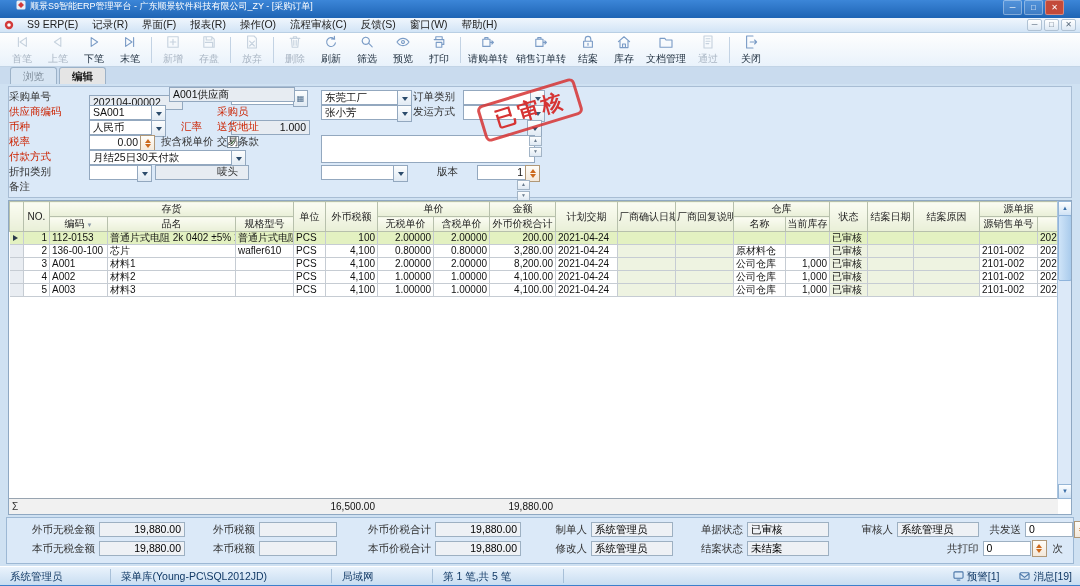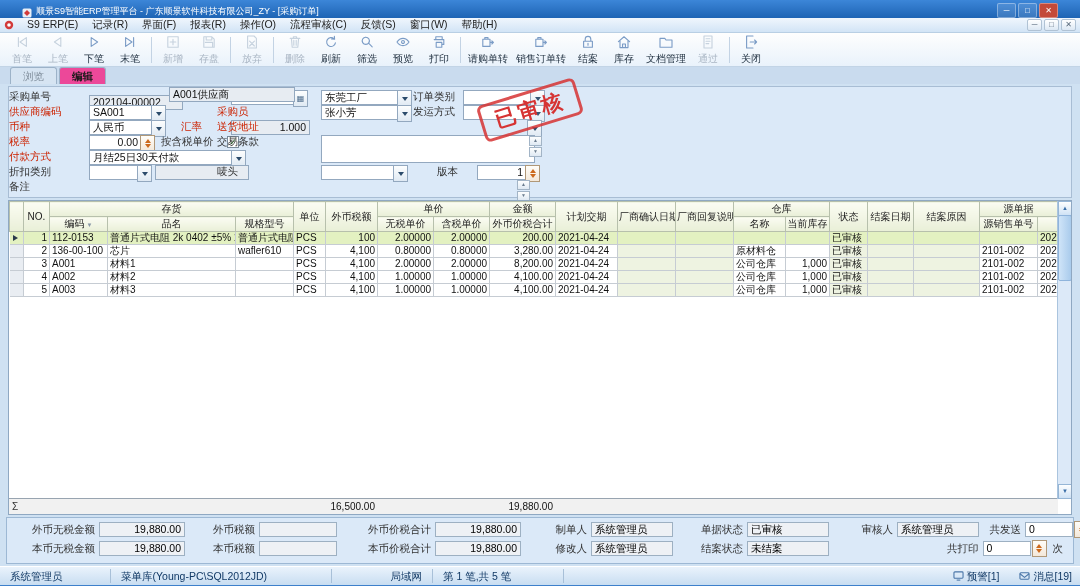--- a/index.html
+++ b/index.html
@@ -1,21 +1,21 @@
 <!DOCTYPE html>
 <html><head>
 <meta charset="utf-8">
 <style>
   html,body{margin:0;padding:0;background:#9db8d2;}
   .app{position:relative;width:1080px;height:586px;overflow:hidden;
        font-family:"Liberation Sans","DejaVu Sans",sans-serif;
        background:#cfe1f2;display:flex;flex-direction:column;outline:1px solid #1d5ca8;}
   
   .titlebar{height:18px;flex:0 0 18px;background:linear-gradient(#3c86d8,#1e64b4);
-            display:flex;align-items:flex-end;color:#fff;font-size:9px;padding:0 22px;}
+            display:flex;align-items:flex-start;color:#fff;font-size:9px;padding:0 16px;}
   .appicon{width:10px;height:10px;margin-right:4px;flex:0 0 10px;}
   .titletext{flex:1;white-space:nowrap;overflow:hidden;}
   .wctl{width:17px;text-align:center;font-size:8px;line-height:13px;height:13px;margin-left:2px;
         background:rgba(255,255,255,.12);border:1px solid rgba(255,255,255,.35);border-radius:2px;cursor:default;}
   .wctl.close{background:#c34a3a;}
   
   .menubar{height:14px;flex:0 0 14px;background:linear-gradient(#f0f6fd,#d2e4f6);
            border-bottom:1px solid #b9cfe4;display:flex;align-items:center;padding:0 4px;font-size:10.5px;color:#222;}
   .menulogo{width:10px;height:10px;margin-right:6px;}
   .mitem{padding:0 7px;white-space:nowrap;}
@@ -29,21 +29,21 @@
         min-width:28px;padding:0 4px;font-size:10px;color:#1c2c3c;height:31px;}
   .tbtn.off{color:#aab6c4;}
   .ticon{width:16px;height:16px;fill:none;stroke:#7b9cc6;stroke-width:1.4;stroke-linejoin:round;stroke-linecap:round;}
   .ticoff{stroke:#c6d2de;}
   .tbtn span{line-height:12px;white-space:nowrap;}
   .tsep{width:1px;height:26px;background:#c3d3e4;margin:0 3px;}
   
   .tabstrip{height:17px;flex:0 0 17px;background:#c9dbee;display:flex;align-items:flex-end;padding:0 0 0 10px;}
   .tab{padding:1px 12px 0;font-size:10.5px;border:1px solid #9cb2c8;border-bottom:none;
        border-radius:3px 3px 0 0;background:#d6e4f2;color:#7e8c9a;margin-right:2px;height:15px;line-height:15px;}
-  .tab.active{background:#ec4899;color:#1a1a1a;font-weight:bold;}
+  .tab.active{background:#e5e5e5;color:#1a1a1a;font-weight:bold;}
   
   .formwrap{height:114px;flex:0 0 114px;background:#cfe1f2;padding:2px 8px 0;}
   .form-panel{position:relative;height:110px;background:#dbe9f8;border:1px solid #a8bdd4;font-size:10.5px;}
   .flbl{position:absolute;height:13px;line-height:13px;text-align:left;color:#333;white-space:nowrap;}
   .flbl.req{color:#cc2200;}
   .fbox{position:absolute;height:13px;line-height:13px;background:#fff;border:1px solid #93a8bf;
         padding:0 3px;color:#111;white-space:nowrap;overflow:hidden;font-size:10.5px;}
   .fbox.ro{background:#e7ecf2;}
   .fbox.num{text-align:right;}
   .fbox.multi{line-height:12px;white-space:normal;}
@@ -611,21 +611,21 @@
             <i class="sdn"></i>
           </span>
       <span class="sunit">次</span>
     </div>
   </div>
   </div>
 
   <div class="statusbar">
     <span class="sseg" style="min-width:90px">系统管理员</span>
     <span class="sseg" style="min-width:200px">菜单库(Young-PC\SQL2012JD)</span>
-    <span class="sseg" style="min-width:80px;text-align:right">局域网</span>
+    <span class="sseg" style="min-width:80px;text-align:left">局域网</span>
     <span class="sseg" style="min-width:110px">第 1 笔,共 5 笔</span>
     <span class="spacer"></span>
     <span class="sseg icons">
       <svg class="sico" viewBox="0 0 12 11">
           <rect x="1" y="1" width="10" height="7" rx="1"></rect>
           <path d="M4 10h4"></path>
         </svg>
       <span>预警[1]</span>
     </span>
     <span class="sseg icons" style="padding-right:8px">

